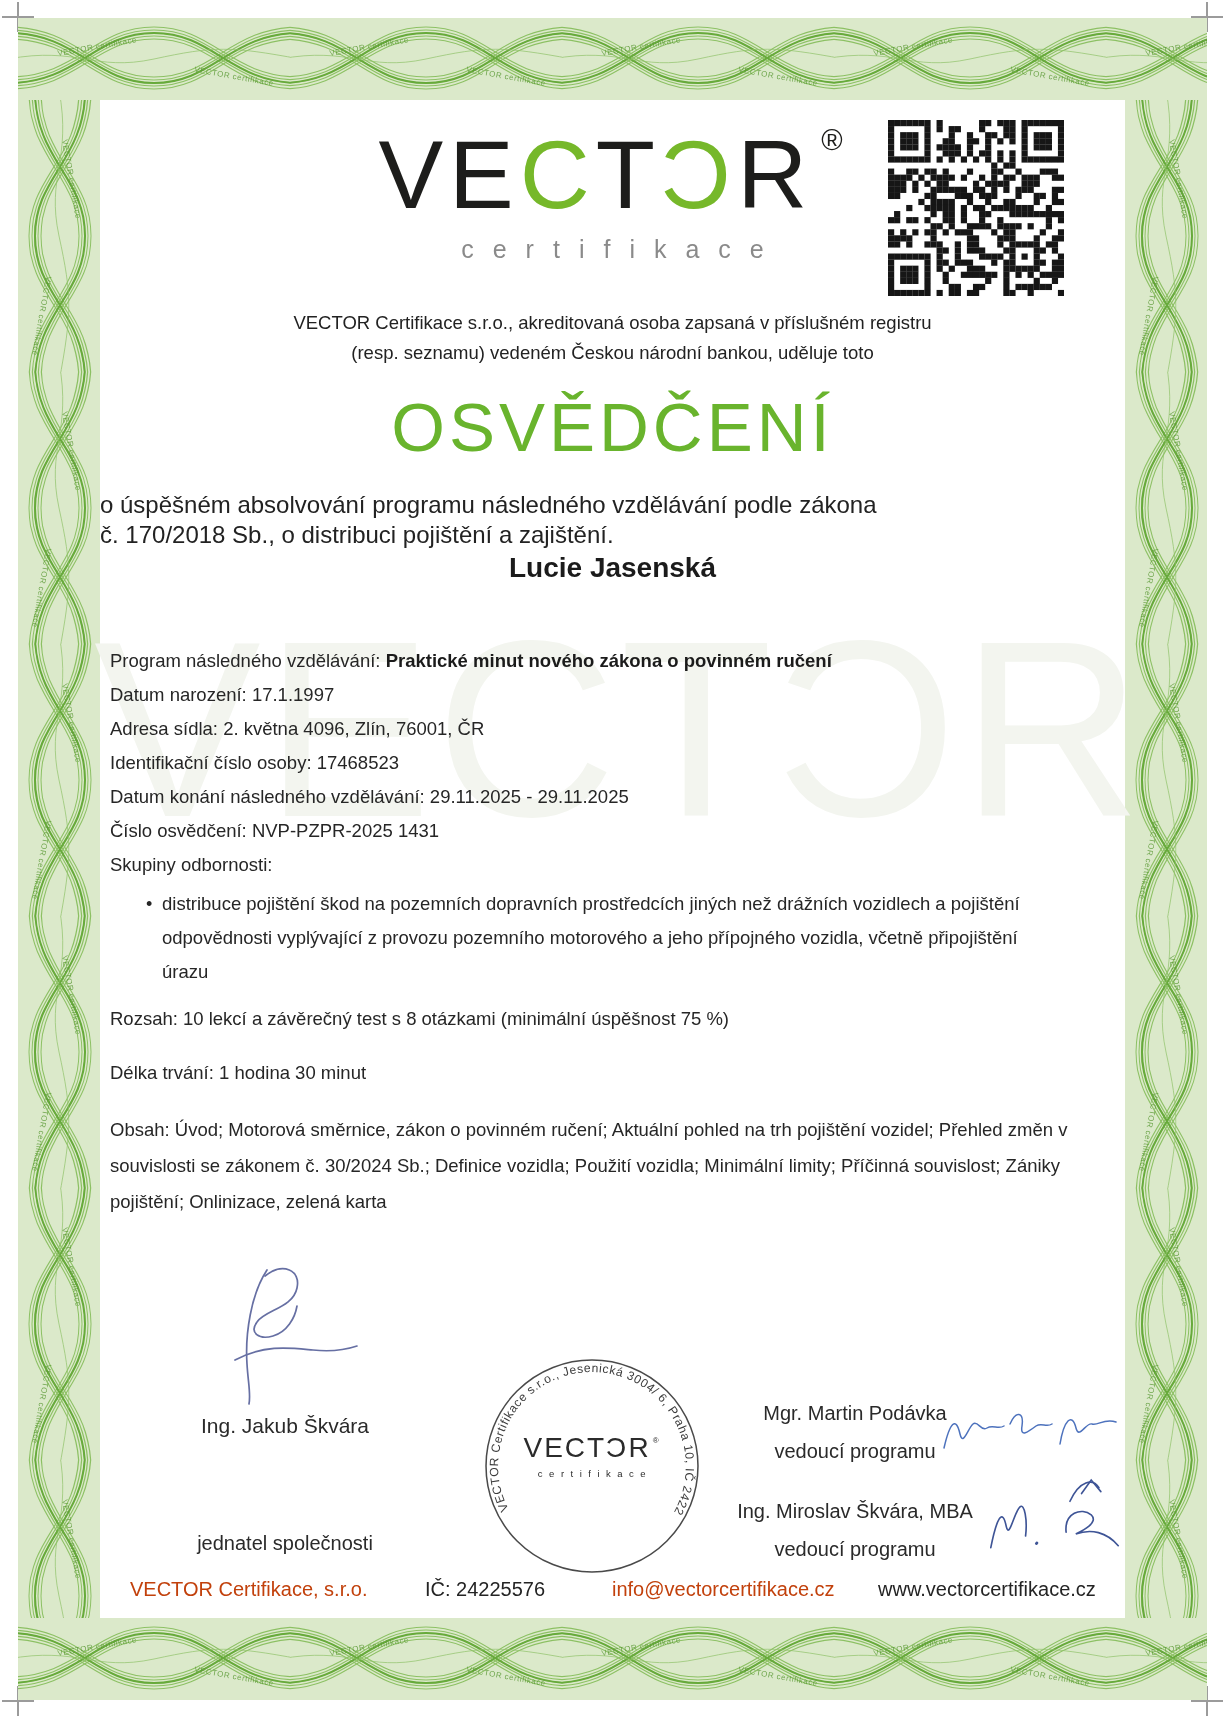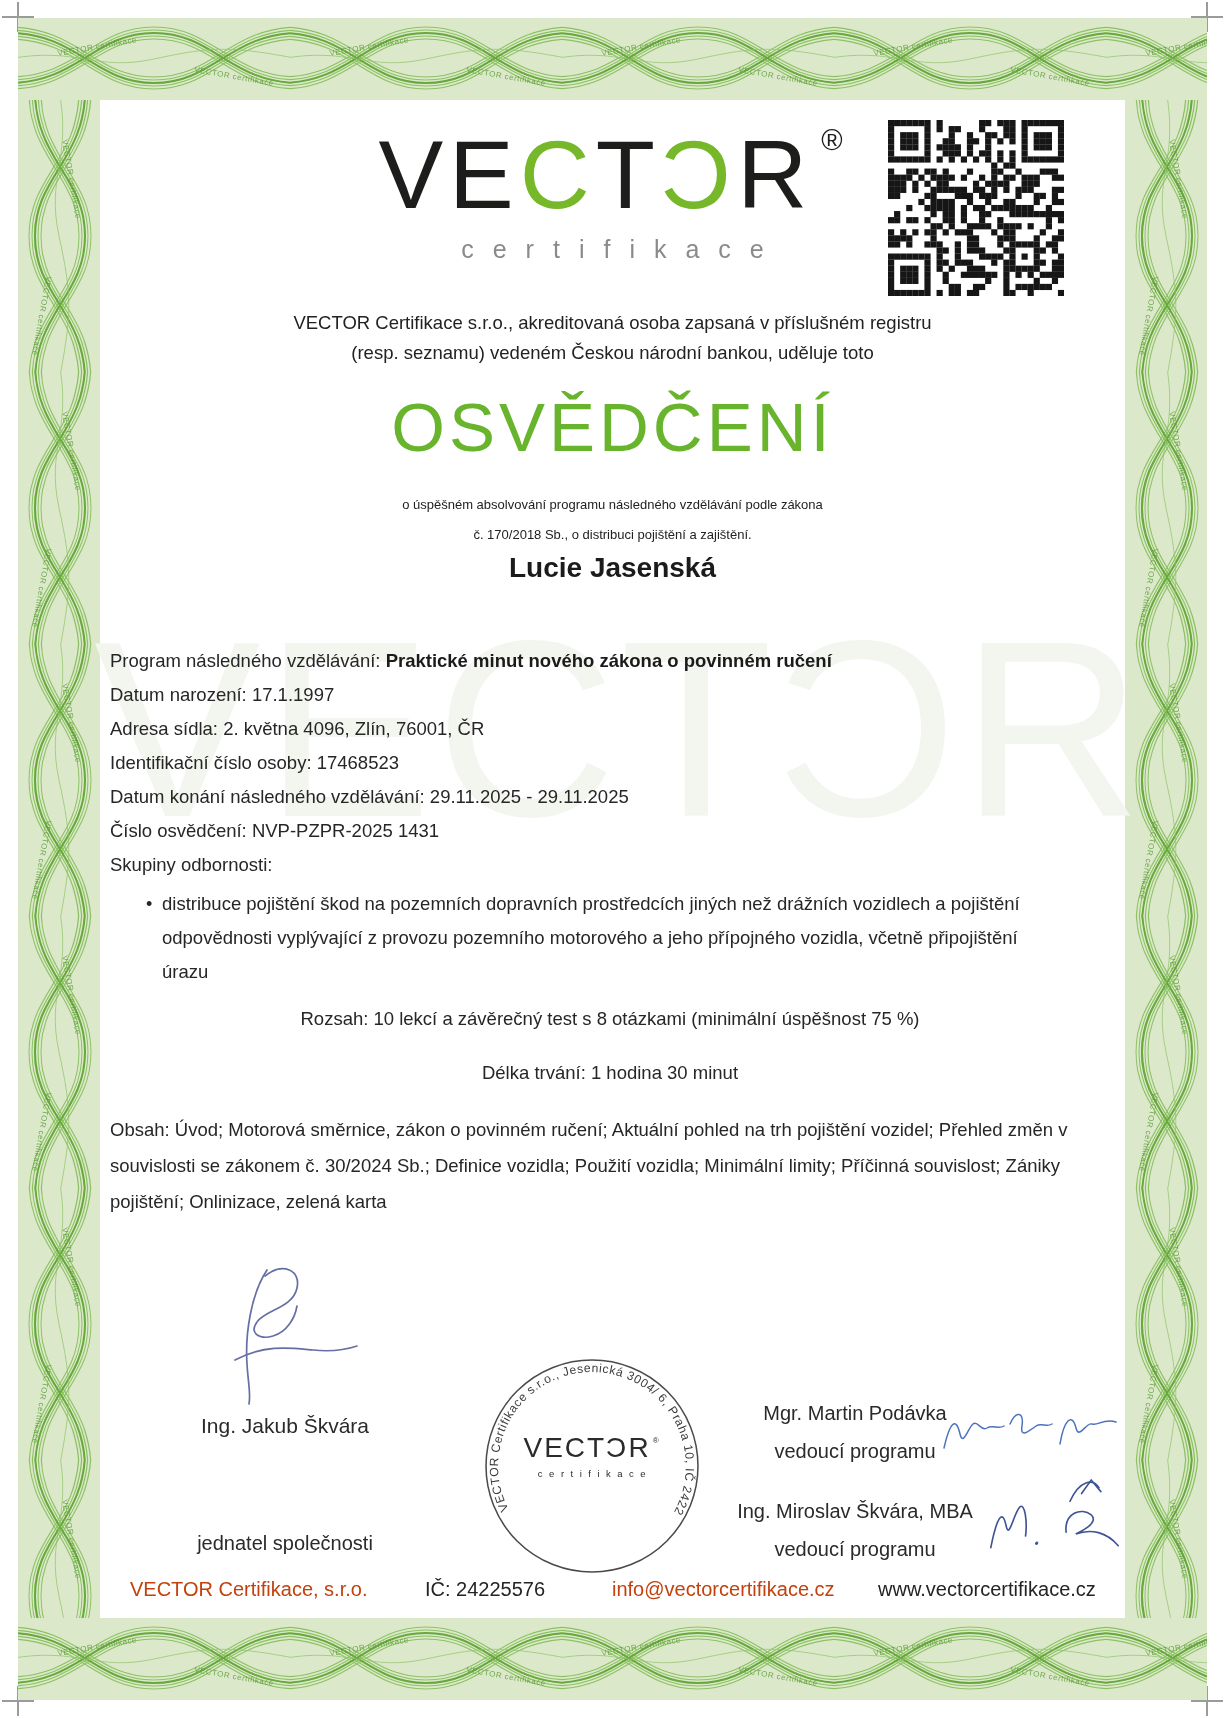--- a/index.html
+++ b/index.html
@@ -37,31 +37,31 @@
   .logo-word span.green{color:#76b82a;}
   .flip{display:inline-block;transform:scaleX(-1);}
   .reg{display:inline-block;font-size:29px;position:relative;top:-58px;left:2px;color:#1d1d1b;}
   .logo-sub{margin-top:12px;font-size:25px;letter-spacing:19px;padding-left:19px;color:#8a8a8a;}
 
   .qr{top:20px;left:788px;width:176px;height:176px;}
 
   .intro{top:208px;left:0;width:100%;text-align:center;font-size:18.5px;line-height:30px;color:#222;}
   .cert-title{top:288px;left:0;width:100%;text-align:center;font-size:69px;letter-spacing:4px;
               color:#69b42d;font-weight:400;}
-  .cert-sub{top:390px;left:0;width:100%;text-align:center;font-size:13px;line-height:30px;color:#222;}
+  .cert-sub{top:390px;left:0;width:100%;text-align:left;font-size:24px;line-height:30px;color:#222;}
   .recipient{top:452px;left:0;width:100%;text-align:center;font-size:28px;font-weight:700;color:#1b1b1b;}
 
   
   .details{top:548px;left:10px;width:1000px;font-size:18.5px;color:#262626;}
   .dline{margin:0 0 9px 0;line-height:25px;}
   .dline .v.bold{font-weight:700;color:#1b1b1b;}
   .bullet{display:flex;margin:10px 0 0 36px;}
   .bullet .dot{width:16px;line-height:34px;font-size:18px;}
   .bullet .txt{width:900px;line-height:34px;}
-  .pline{margin-top:12px;line-height:35px;text-align:center;}
+  .pline{margin-top:12px;line-height:35px;}
   .obsah{margin-top:22px;line-height:36px;}
 
   
   .sigsvg{line-height:0;}
   .sig-jakub{left:95px;top:1160px;}
   .sig-martin{left:840px;top:1295px;}
   .sig-miro{left:885px;top:1368px;}
   .sigline{text-align:center;font-size:21px;color:#2a2a2a;}
   .l-name{left:40px;top:1314px;width:290px;}
   .l-role{left:40px;top:1432px;width:290px;font-size:20px;}

